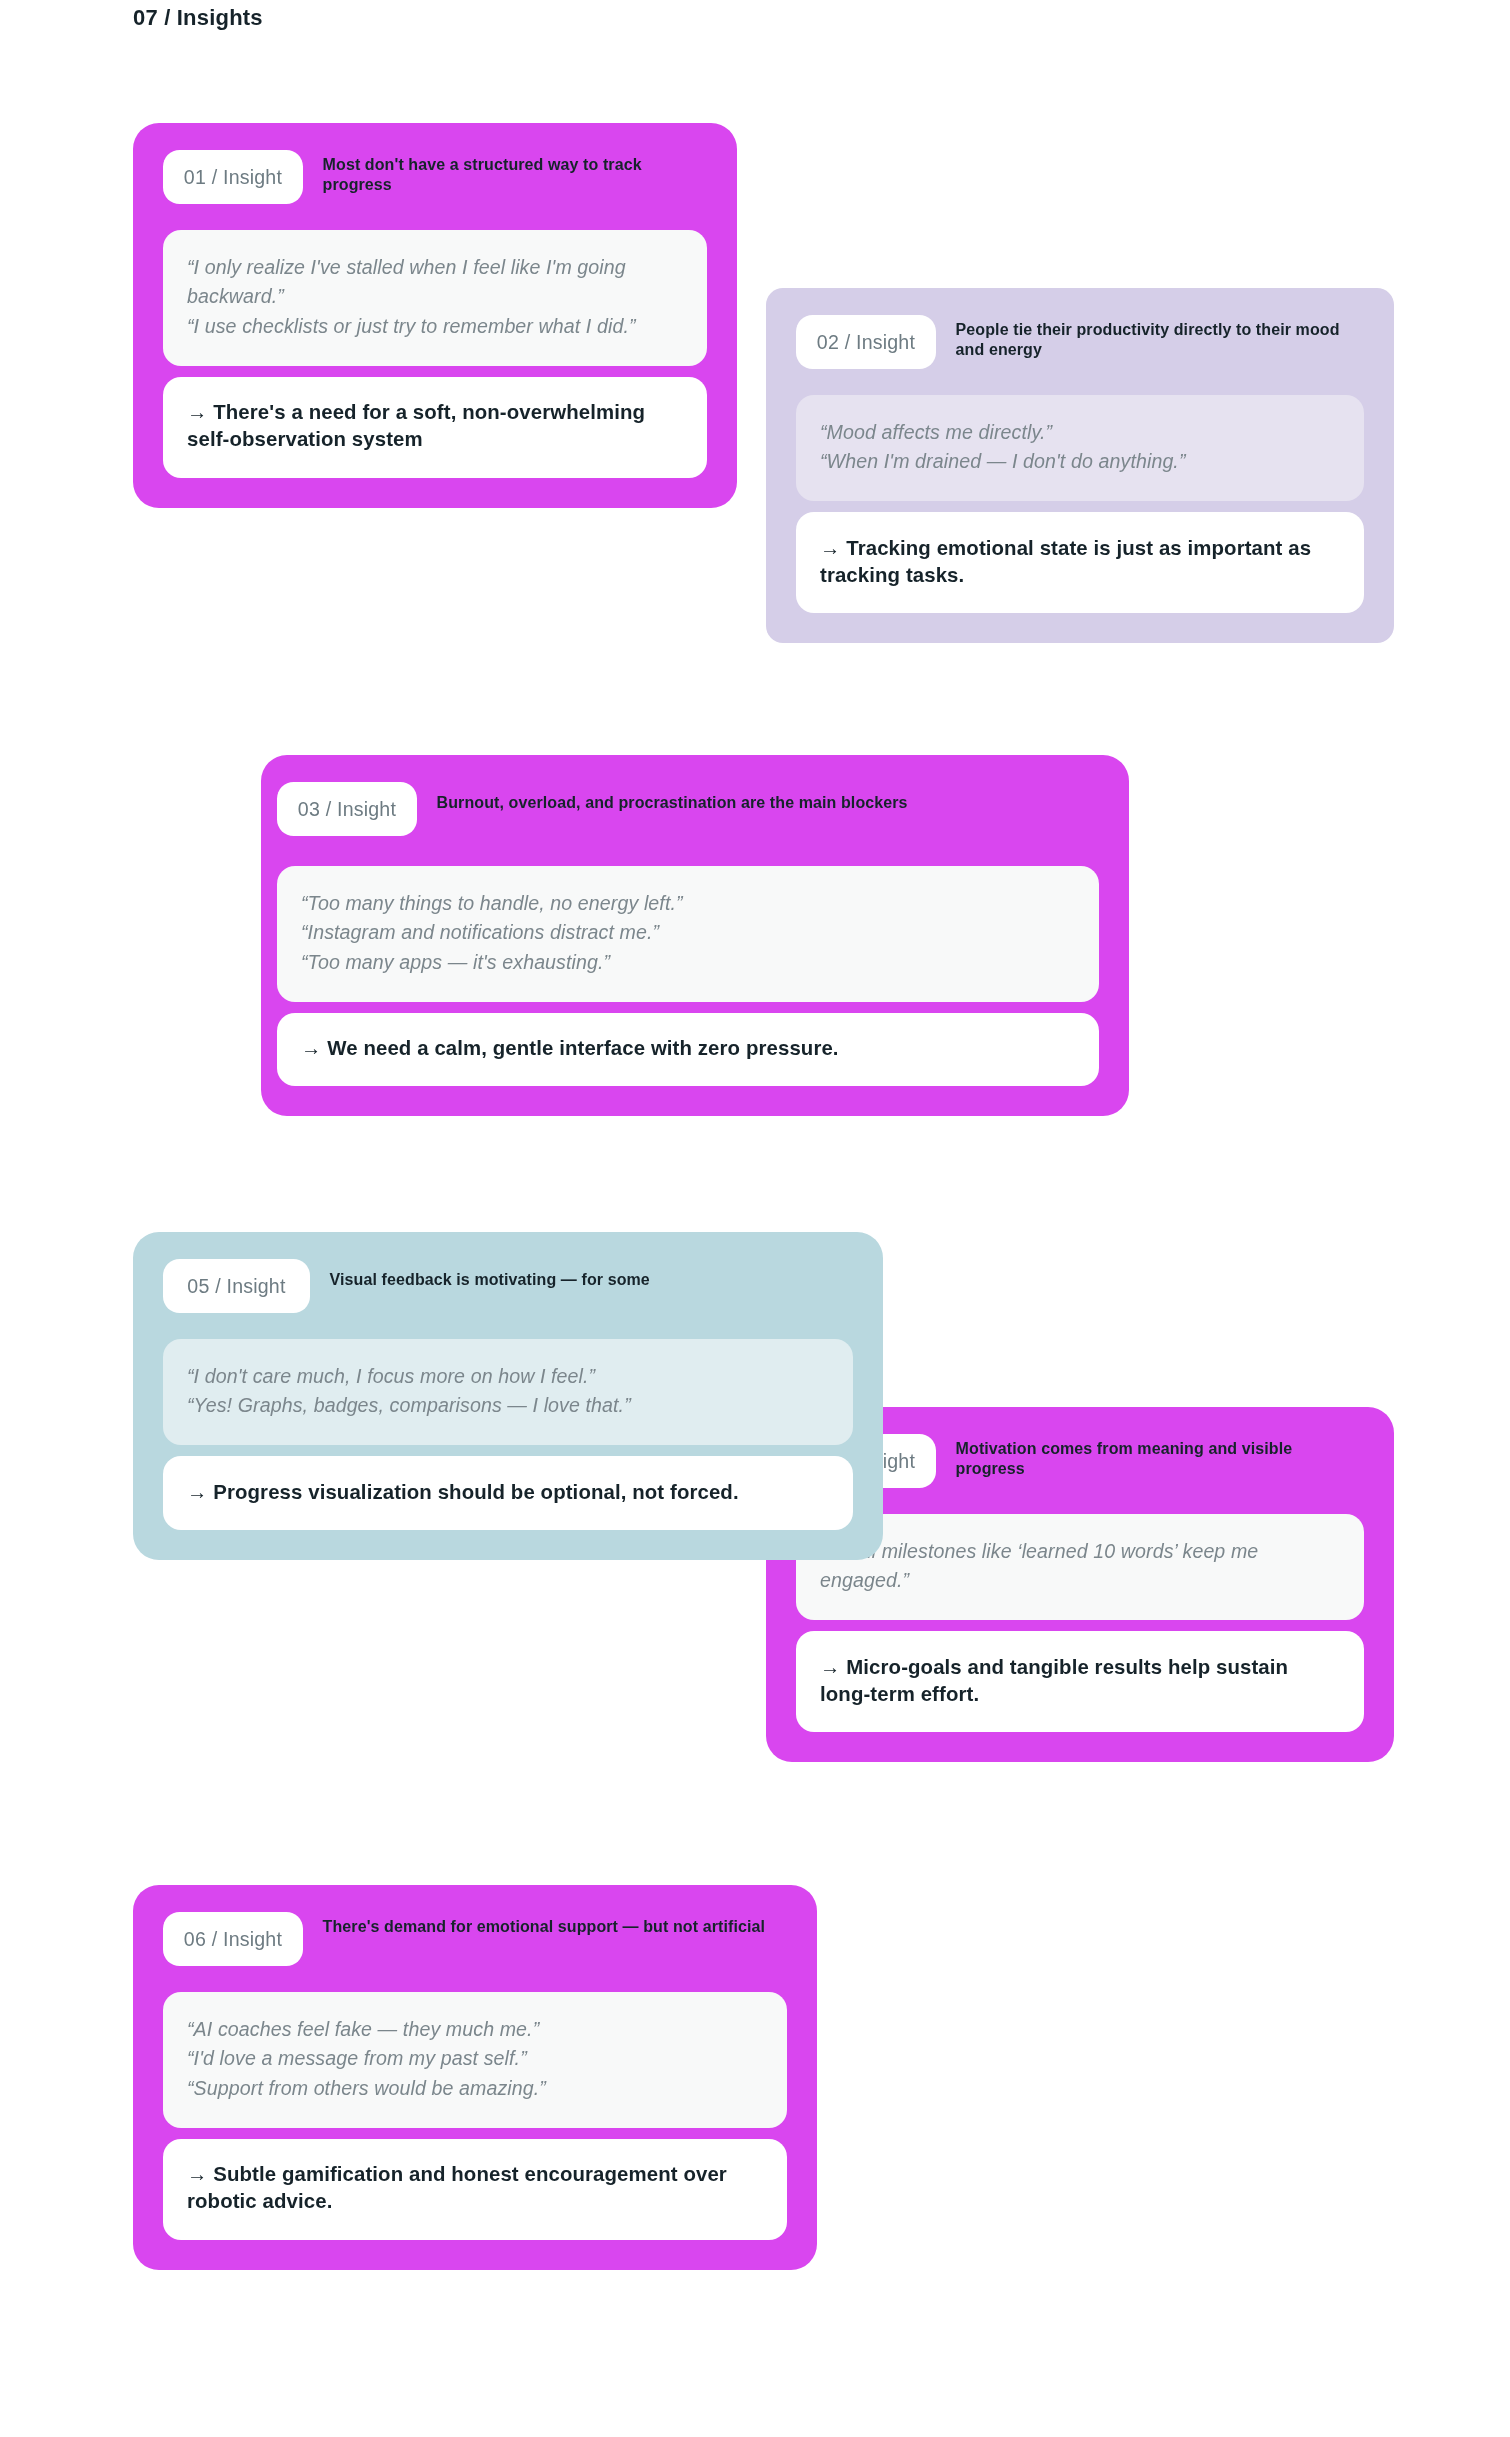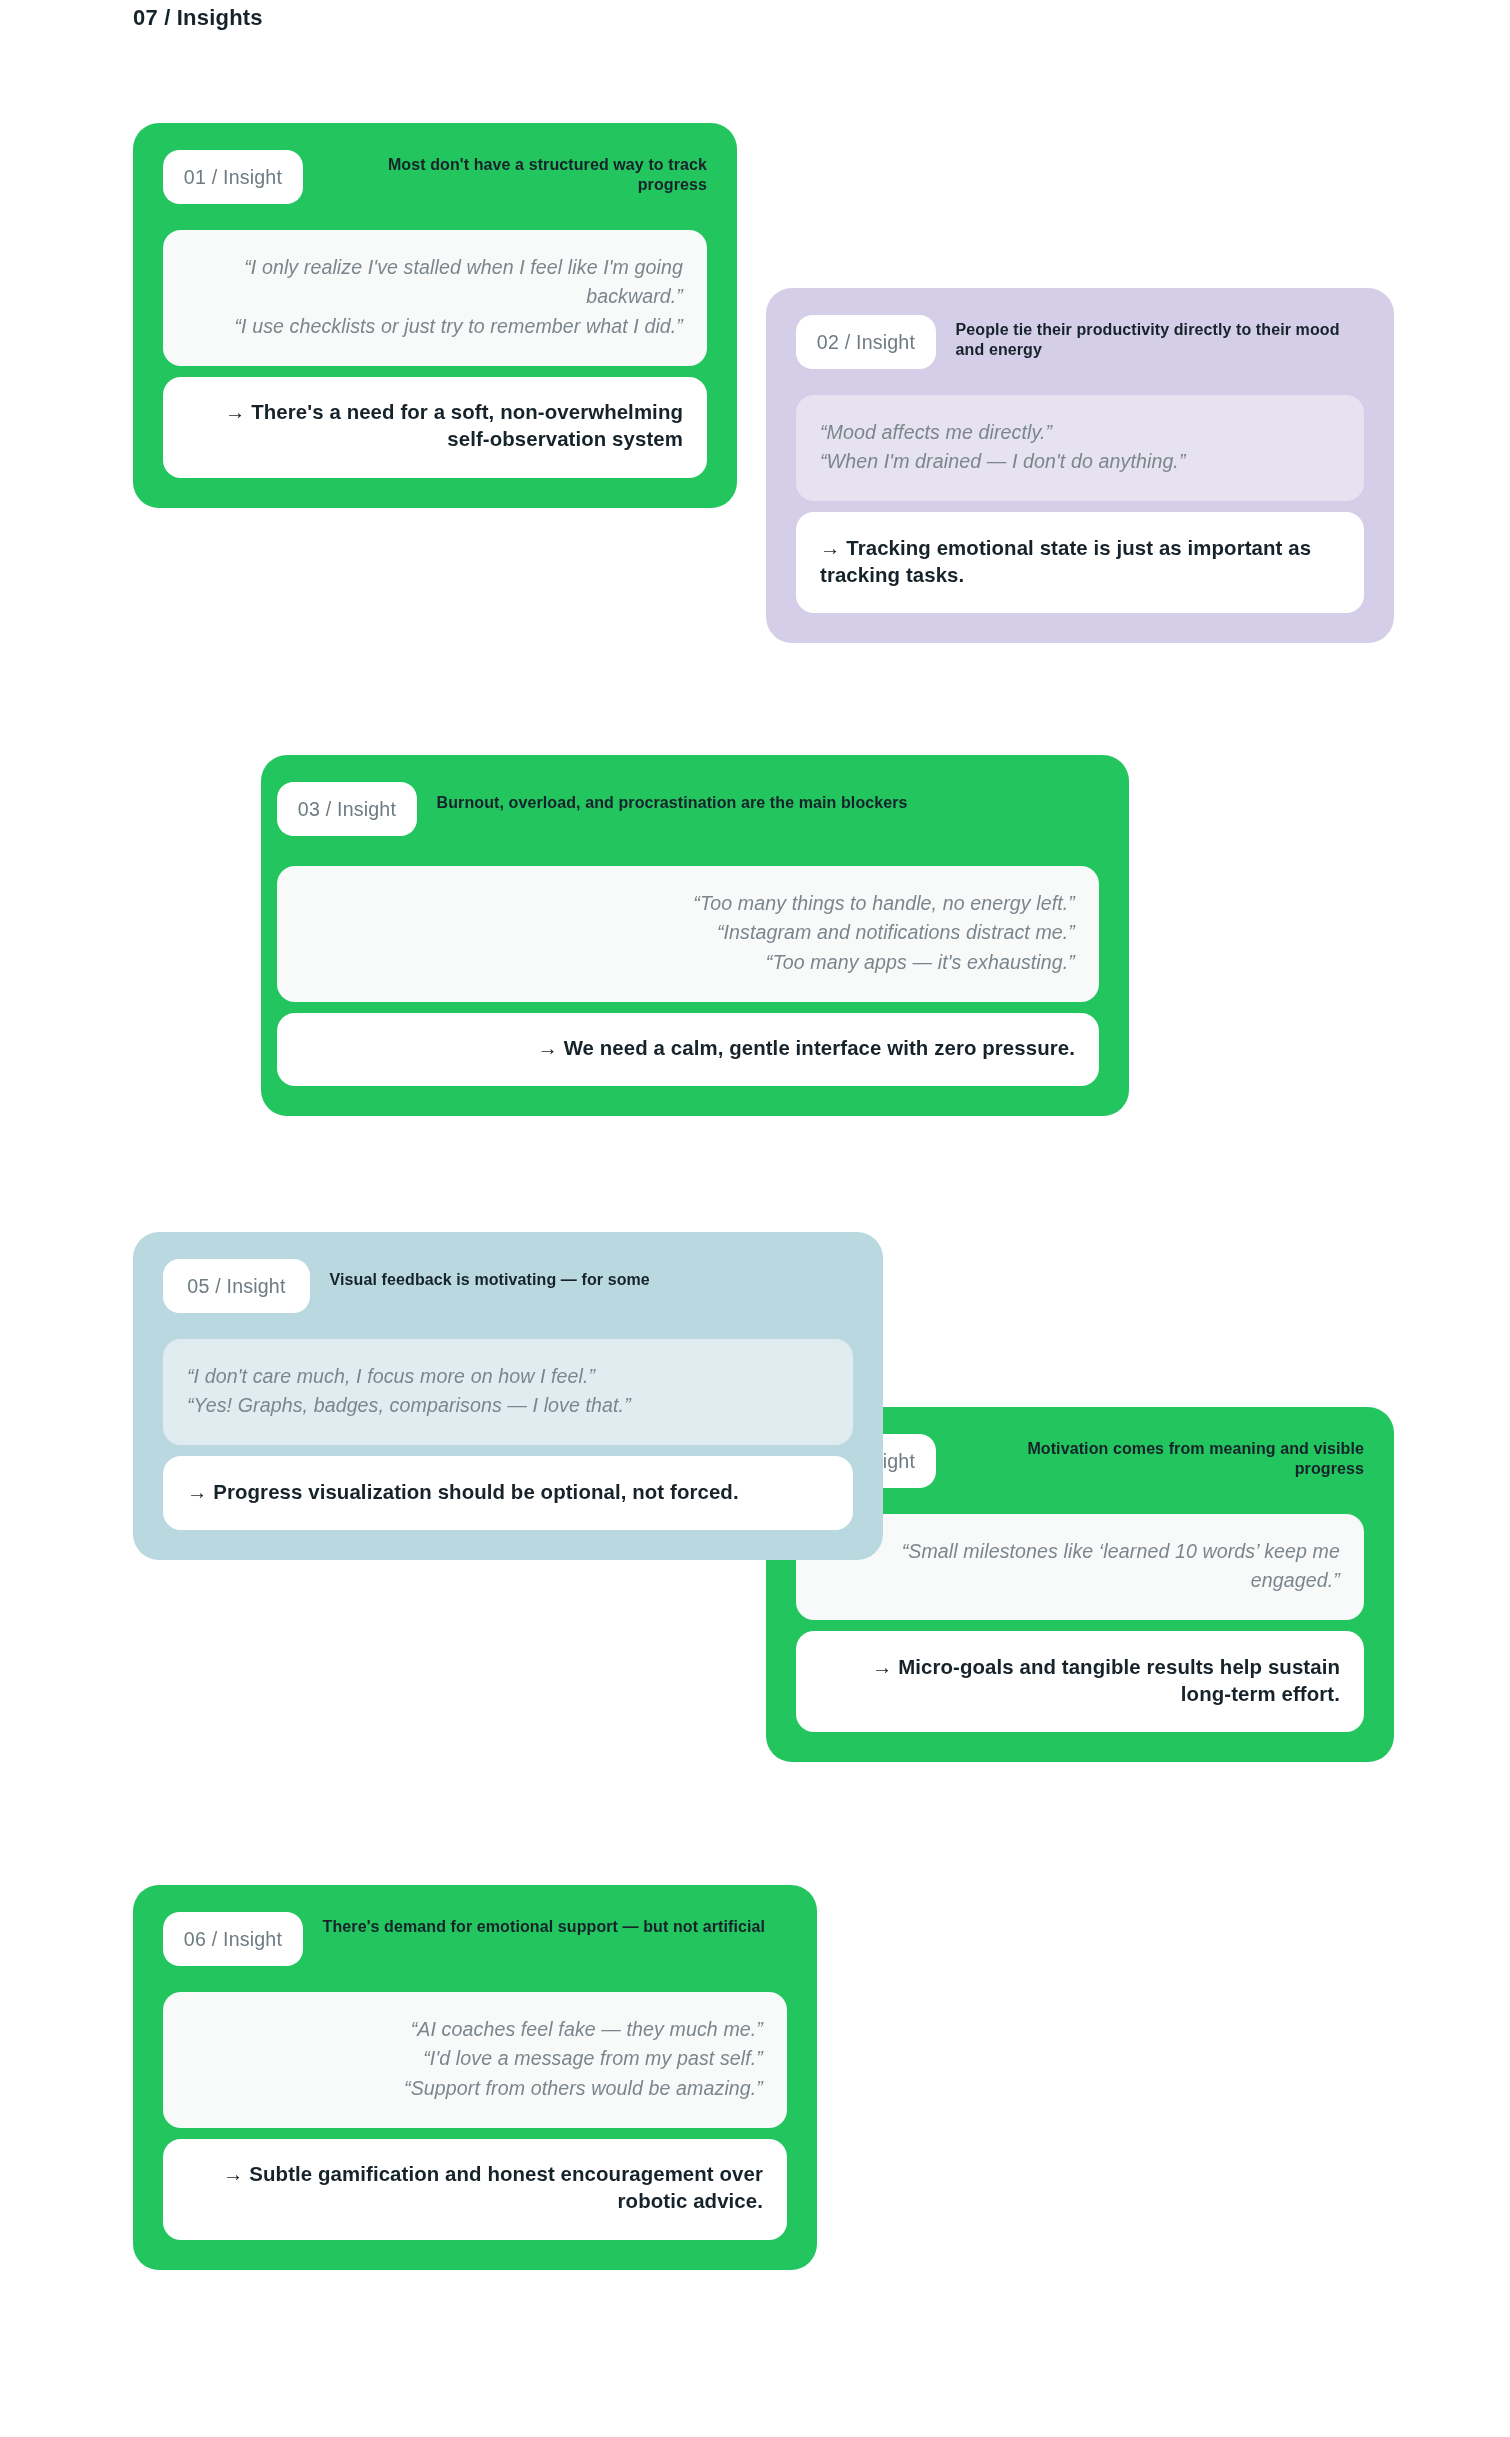--- a/index.html
+++ b/index.html
@@ -86,34 +86,34 @@
     border-radius: 18px;
     padding: 22.7px 24px 24px 24px;
     font-size: 20.4px;
     font-weight: 700;
     line-height: 1.33;
     color: #16232a;
     letter-spacing: 0.1px;
   }
 
   
-  .theme-grey            { background: #22c55e; text-align: right; }
+  .theme-grey            { background: #d946ef; }
   .theme-grey .quotes    { background: #f8f9f9; }
 
   
   .theme-lilac           { background: #d5cee8; }
   .theme-lilac .quotes   { background: #e6e2f0; }
 
   
   .theme-teal            { background: #b9d8df; }
   .theme-teal .quotes    { background: #e0edf0; }
 
   
   #card-01 { left: 133px;  top: 123px;  width: 604px;  z-index: 1; }
-  #card-02 { left: 766px; top: 288px;  width: 628px;  z-index: 2; }
+  #card-02 { left: 766px; top: 288px;  width: 628px;  z-index: 2; border-radius: 17px; }
   #card-03 { left: 261px;  top: 755px; width: 868px; z-index: 1; padding-left: 16px; }
   #card-05 { left: 133px;  top: 1232px; width: 750px;  z-index: 2; }
   #card-04 { left: 766px; top: 1407px; width: 628px;  z-index: 1; }
   #card-06 { left: 133px;  top: 1885px; width: 684px;  z-index: 1; }
 
   #card-03 .card-title { padding-top: 10.6px; }
   #card-03 .quotes     { margin-top: 30px; }
   #card-05 .card-title { padding-top: 10.6px; }
   #card-05 .badge      { min-width: 147px; }
 </style>

